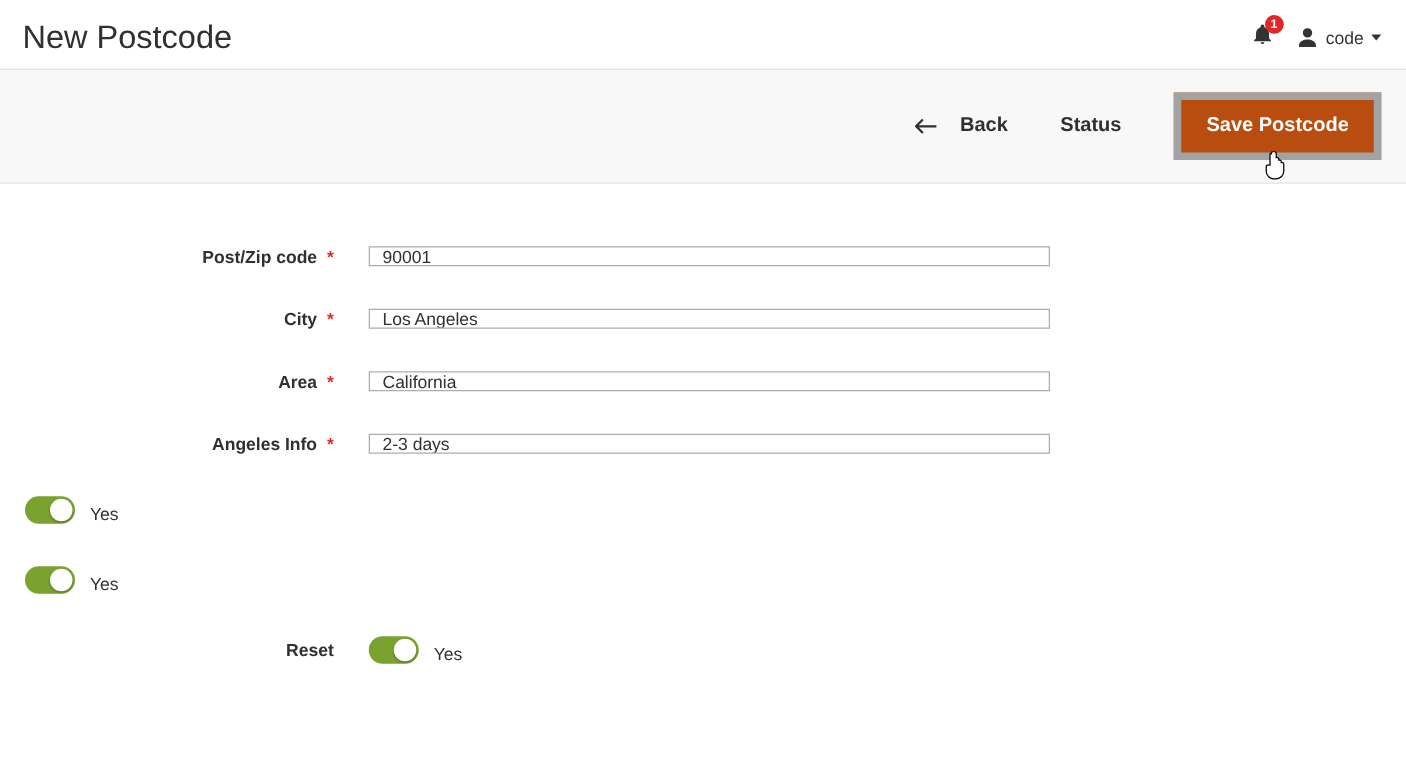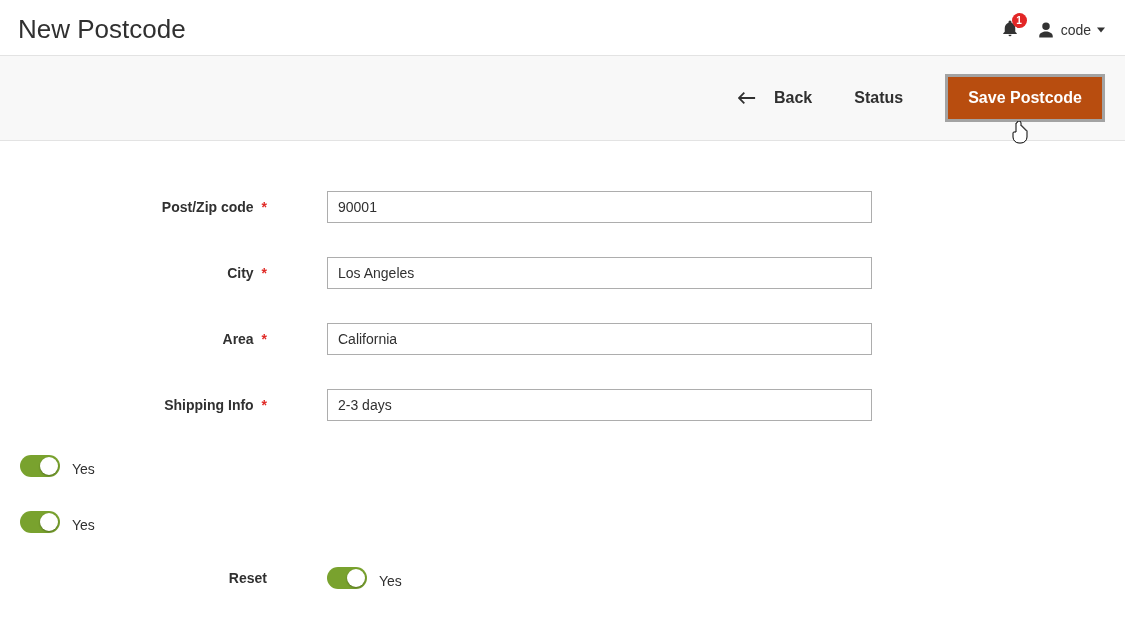--- a/index.html
+++ b/index.html
@@ -12,27 +12,27 @@
     .bell-svg { width: 18px; height: 18px; fill: #333; }
     .badge { position: absolute; top: -6px; right: -8px; background: #e22626; color: #fff; font-size: 10px; font-weight: bold; width: 15px; height: 15px; border-radius: 50%; display: flex; align-items: center; justify-content: center; }
     .user-wrap { display: flex; align-items: center; gap: 6px; cursor: pointer; }
     .user-svg { width: 18px; height: 18px; fill: #333; }
     .user-name { font-size: 14px; color: #333; }
     .caret-svg { width: 8px; height: 8px; fill: #333; }
 
     .toolbar { background: #f8f8f8; border-top: 1px solid #e3e3e3; border-bottom: 1px solid #e3e3e3; padding: 18px 20px; display: flex; justify-content: flex-end; align-items: center; gap: 42px; }
     .tb-link { font-size: 16px; color: #303030; font-weight: 600; cursor: pointer; display: flex; align-items: center; gap: 18px; }
     .arrow-svg { width: 18px; height: 14px; stroke: #303030; stroke-width: 2; fill: none; }
-    .btn-primary { background: #b84d0f; color: #fff; font-size: 16px; font-weight: 600; padding: 12px 20px; border: 3px solid #a3a3a3; cursor: pointer; }
+    .btn-primary { background: #b84d0f; color: #fff; font-size: 16px; font-weight: 600; padding: 12px 20px; border: 6px solid #a3a3a3; cursor: pointer; }
 
     .form-wrap { padding: 50px 20px 30px 20px; }
-    .form-row { display: flex; align-items: center; margin-bottom: 34px; gap: 32px; }
+    .form-row { display: flex; align-items: center; margin-bottom: 34px; }
     .form-label { width: 275px; text-align: right; padding-right: 28px; font-size: 14px; font-weight: 600; color: #303030; }
     .req { color: #e02b27; margin-left: 4px; font-size: 14px; }
-    .form-input { width: 545px; height: 32px; border: 1px solid #adadad; padding: 0 10px; font-size: 14px; color: #303030; }
+    .form-input { width: 545px; height: 16px; border: 1px solid #adadad; padding: 0 10px; font-size: 14px; color: #303030; }
     .toggle-wrap { display: flex; align-items: flex-end; gap: 12px; }
     .toggle { width: 40px; height: 22px; background: #79a22e; border-radius: 11px; position: relative; cursor: pointer; }
     .toggle-knob { width: 18px; height: 18px; background: #fff; border-radius: 50%; position: absolute; top: 2px; right: 2px; box-shadow: 0 1px 2px rgba(0,0,0,0.3); }
     .toggle-text { font-size: 14px; color: #303030; }
 
     .cursor-img { position: absolute; top: 121px; left: 1010px; pointer-events: none; }
   </style>
 </head>
 <body>
 
@@ -91,21 +91,21 @@
   <div class="form-row">
     <div class="form-label">
       <span>Area</span>
       <span class="req">*</span>
     </div>
     <input class="form-input" type="text" value="California" style="">
   </div>
 
   <div class="form-row">
     <div class="form-label">
-      <span>Shipping Info</span>
+      <span>Angeles Info</span>
       <span class="req">*</span>
     </div>
     <input class="form-input" type="text" value="2-3 days" style="">
   </div>
 
   <div class="form-row">
     <div class="toggle-wrap">
       <div class="toggle">
           <div class="toggle-knob"></div>
         </div>

